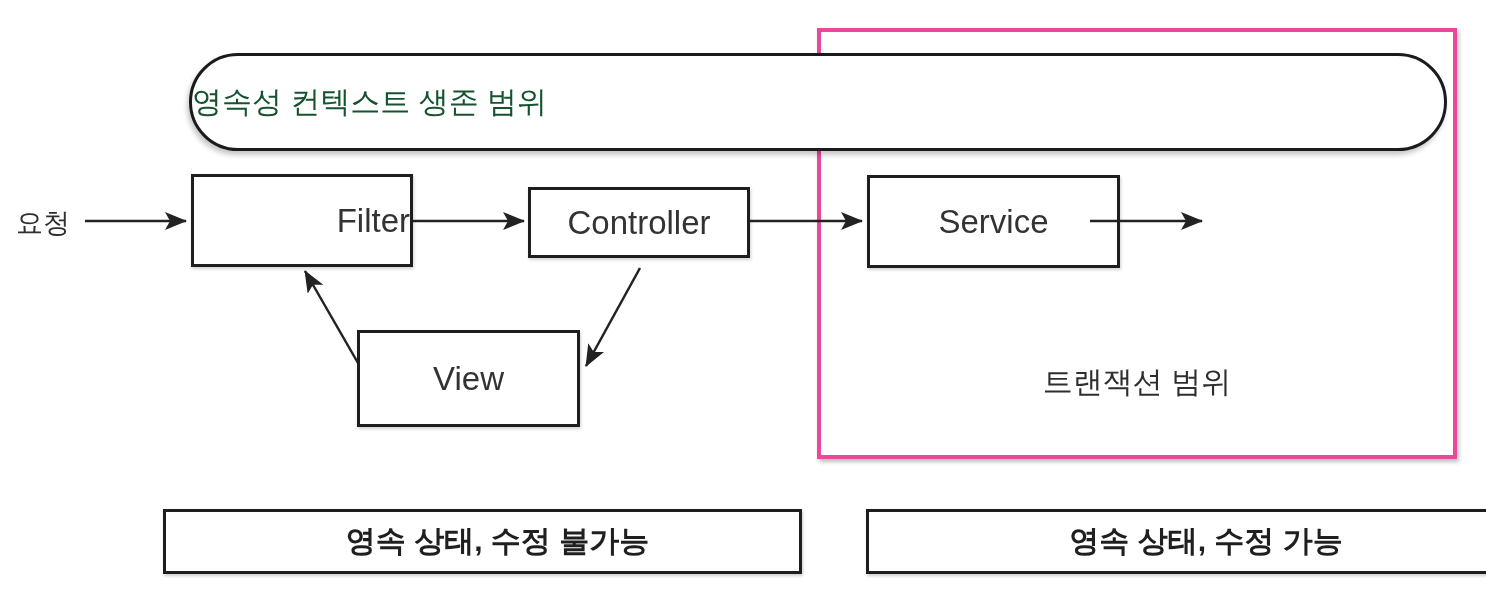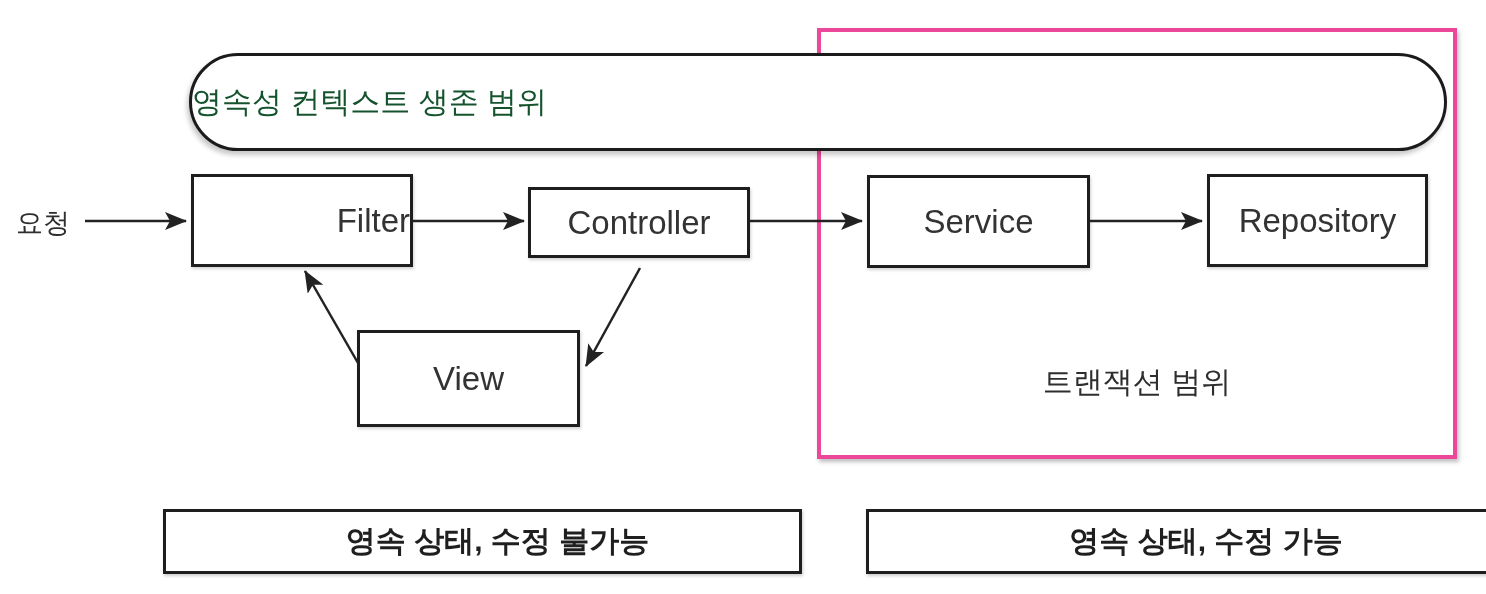--- a/index.html
+++ b/index.html
@@ -58,21 +58,21 @@
     flex-direction: column;
     align-items: center;
     justify-content: center;
     font-size: 33px;
     line-height: 39px;
     color: #333333;
     text-align: center;
   }
   .node-filter     { left: 191px;  top: 174px; width: 222px; height: 93px; align-items: flex-end; }
   .node-controller { left: 528px;  top: 173px; width: 222px; height: 71px; margin-top: 14px; }
-  .node-service    { left: 867px;  top: 175px; width: 223px; height: 93px; }
+  .node-service    { left: 867px;  top: 175px; width: 253px; height: 93px; }
   .node-repository { left: 1207px; top: 174px; width: 221px; height: 93px; }
   .node-view       { left: 357px;  top: 330px; width: 223px; height: 97px; }
   
   .request-label {
     position: absolute;
     left: 14px; top: 205px;
     width: 58px;
     text-align: center;
     font-size: 27px;
     color: #2e2e2e;
@@ -126,23 +126,20 @@
   </div>
 
   <div class="node node-controller">
     <span>Controller</span>
   </div>
 
   <div class="node node-service">
     <span>Service</span>
   </div>
 
-  <div class="node node-repository">
-    <span>Repository</span>
-  </div>
 
   <div class="node node-view">
     <span>View</span>
   </div>
 
   <div class="request-label">요청</div>
 
   <svg class="connectors" viewBox="0 0 1486 594" xmlns="http://www.w3.org/2000/svg">
     <defs>
       <marker id="arrowhead" markerUnits="userSpaceOnUse" markerWidth="22" markerHeight="18" refX="21" refY="9" orient="auto">

